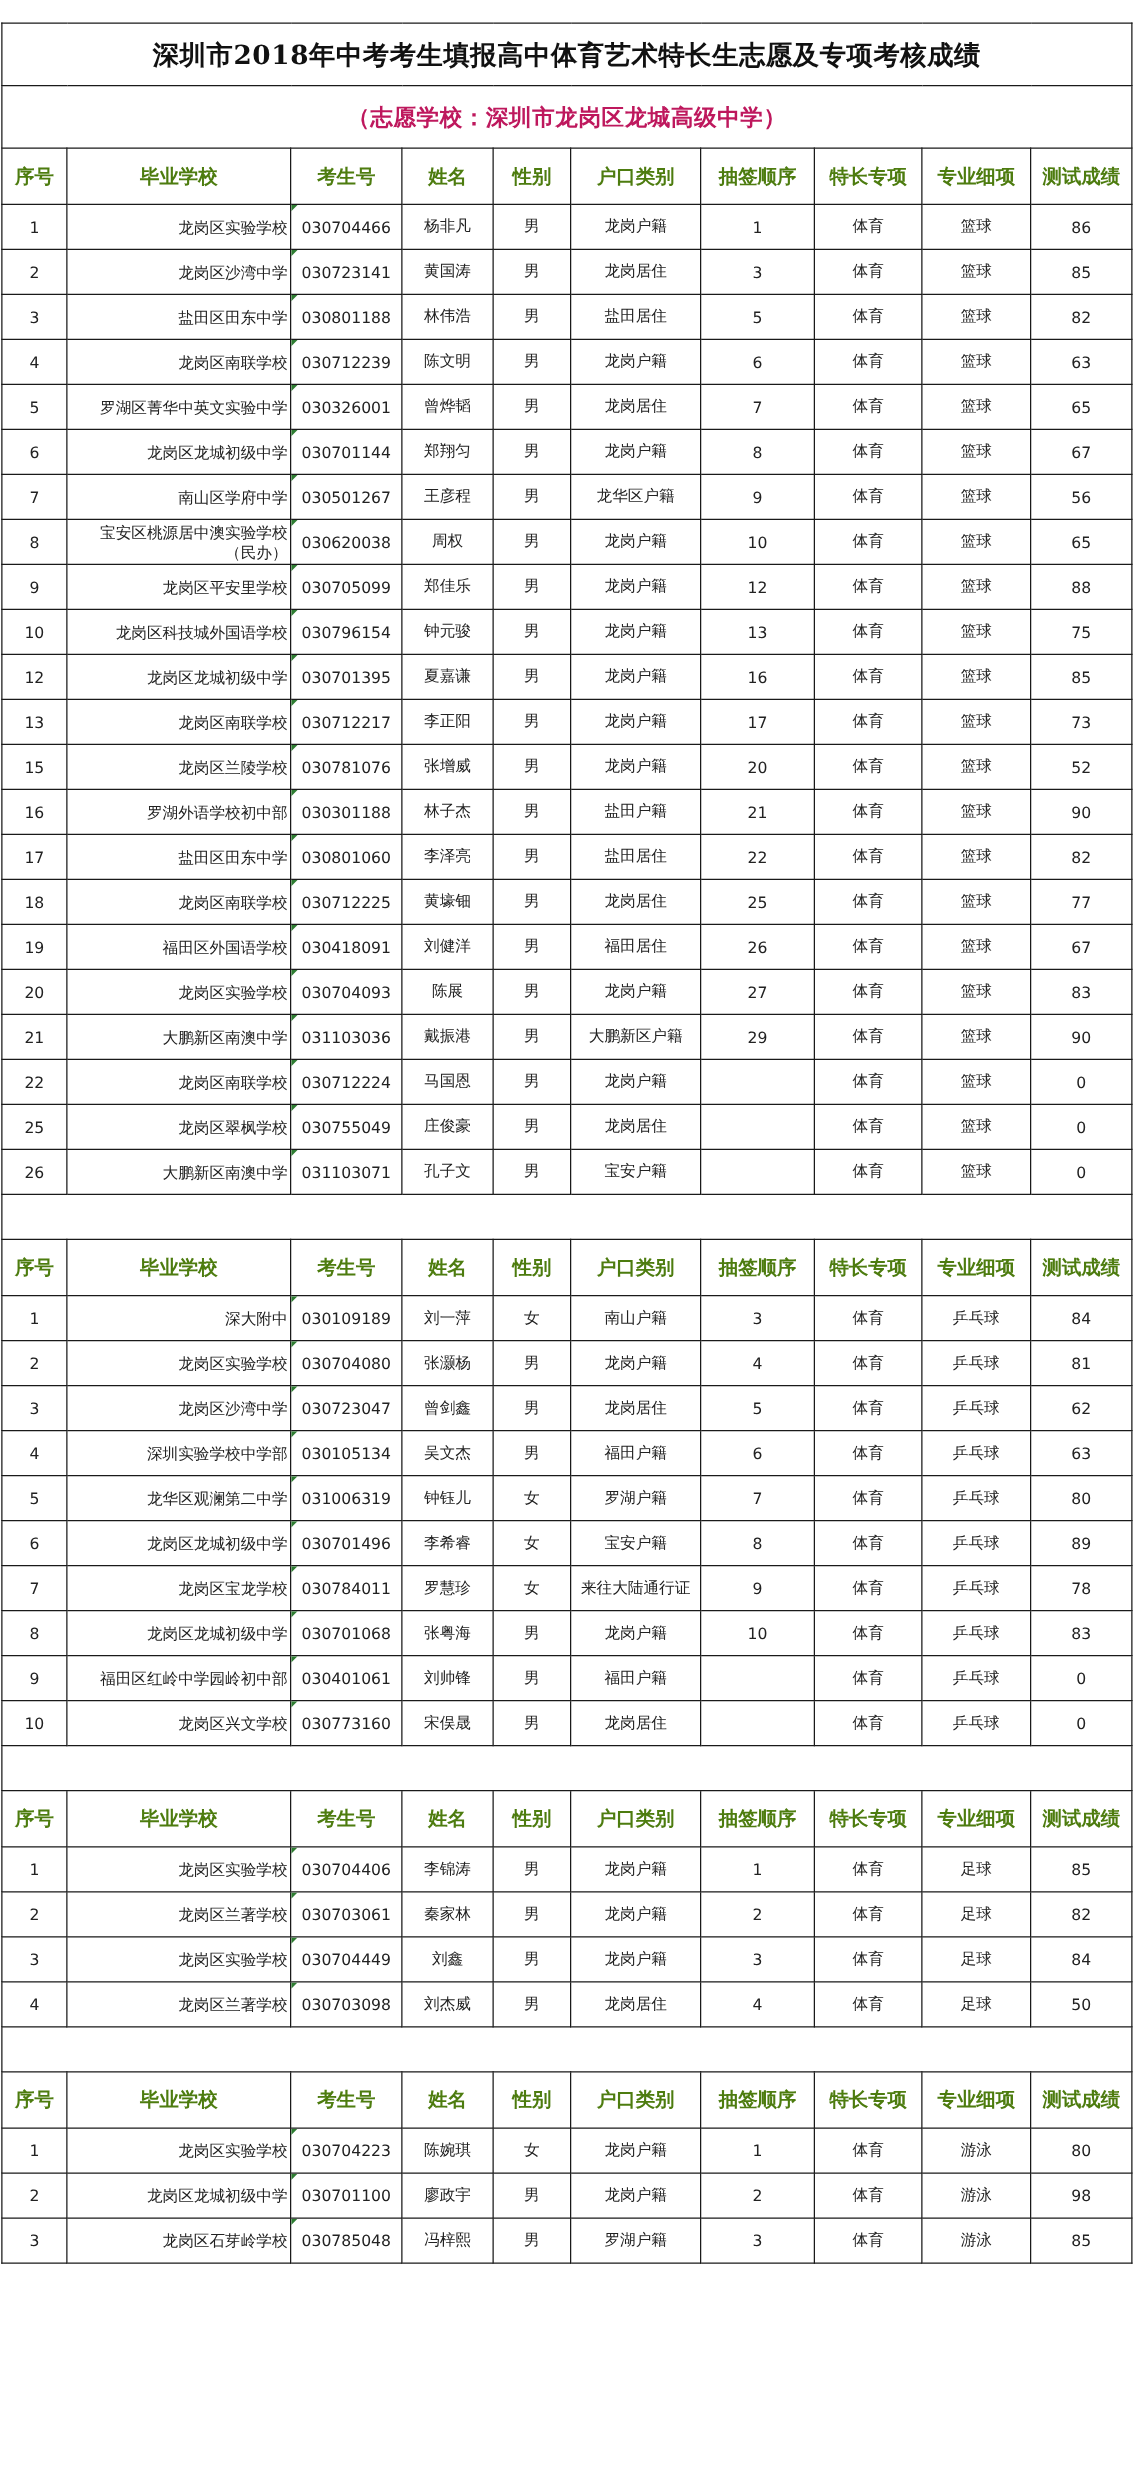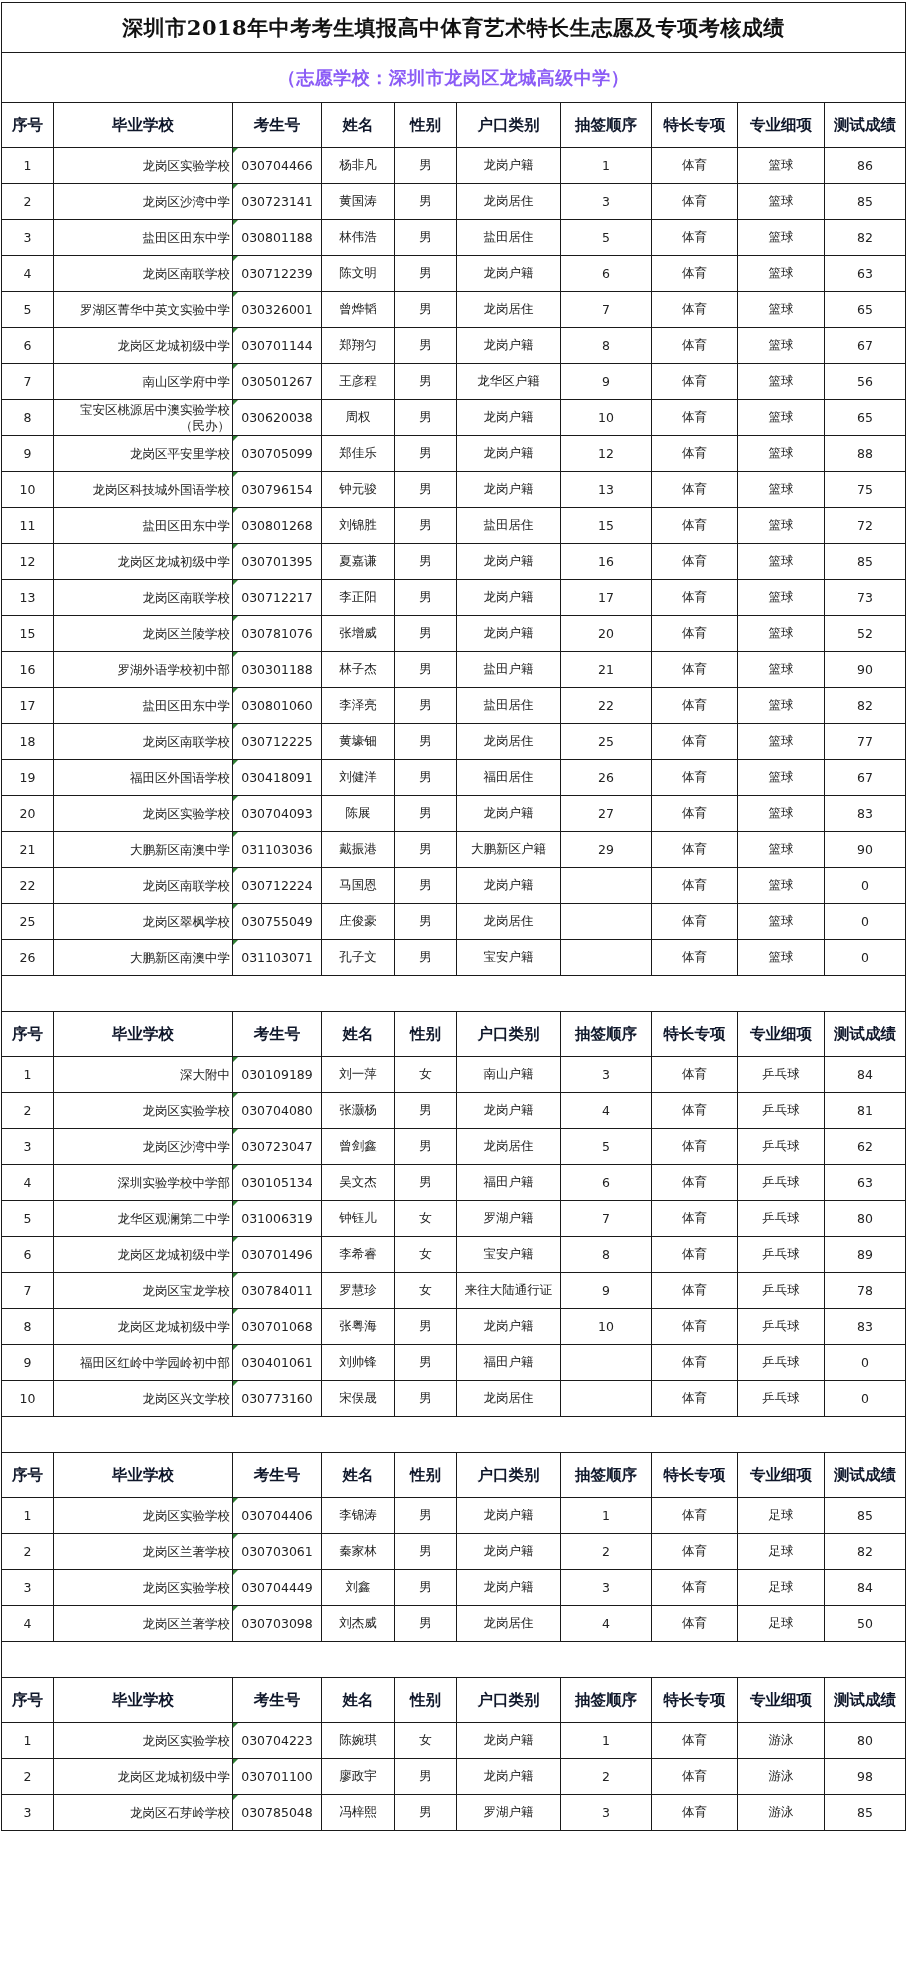--- a/index.html
+++ b/index.html
@@ -1,22 +1,22 @@
 <!DOCTYPE html>
 <html><head>
 <meta charset="utf-8">
 <style>
   html, body { margin:0; padding:0; background:#ffffff; }
   body { width:908px; height:1973px; overflow:hidden; font-family:"DejaVu Sans","Liberation Sans",sans-serif; color:#111; }
-  .sheet { position:relative; width:906px; margin-left:1px; margin-top:2px; }
+  .sheet { position:relative; width:906px; margin-left:1px; margin-top:18px; }
   table { border-collapse:collapse; table-layout:fixed; width:904px; }
   td { border:1.5px solid #1a1a1a; text-align:center; vertical-align:middle; padding:0; overflow:hidden; white-space:nowrap; font-size:13px; color:#222; }
   .title-row td { height:49px; font-family:"DejaVu Serif","Liberation Serif",serif; font-size:21px; font-weight:bold; color:#111; letter-spacing:0.5px; }
-  .subtitle-row td { height:49px; font-family:Liberation Serif, serif; font-size:18px; font-weight:bold; color:#8b5cf6; letter-spacing:0.5px; }
-  .head-row td { height:44px; font-size:15.5px; font-weight:bold; color:#0f172a; }
+  .subtitle-row td { height:49px; font-family:Liberation Serif, serif; font-size:18px; font-weight:bold; color:#be185d; letter-spacing:0.5px; }
+  .head-row td { height:44px; font-size:15.5px; font-weight:bold; color:#4d7c0f; }
   .data-row td { height:35px; font-size:12.5px; }
   .data-row td.school { white-space:normal; line-height:16px; padding:0 2px;text-align:right; }
   .spacer-row td { height:35px; border-left:1.5px solid #1a1a1a; border-right:1.5px solid #1a1a1a; }
   td.idcell { position:relative; }
   td.idcell::before { content:""; position:absolute; left:0; top:0; width:0; height:0; border-top:5px solid #2e7d32; border-right:5px solid transparent; }
 </style>
 </head>
 <body>
 
 <div class="sheet">
@@ -166,32 +166,20 @@
           <td class="idcell">030796154</td>
           <td>钟元骏</td>
           <td>男</td>
           <td>龙岗户籍</td>
           <td>13</td>
           <td>体育</td>
           <td>篮球</td>
           <td>75</td>
         </tr>
         <tr class="data-row">
-          <td>11</td>
-          <td class="school">盐田区田东中学</td>
-          <td class="idcell">030801268</td>
-          <td>刘锦胜</td>
-          <td>男</td>
-          <td>盐田居住</td>
-          <td>15</td>
-          <td>体育</td>
-          <td>篮球</td>
-          <td>72</td>
-        </tr>
-        <tr class="data-row">
           <td>12</td>
           <td class="school">龙岗区龙城初级中学</td>
           <td class="idcell">030701395</td>
           <td>夏嘉谦</td>
           <td>男</td>
           <td>龙岗户籍</td>
           <td>16</td>
           <td>体育</td>
           <td>篮球</td>
           <td>85</td>

